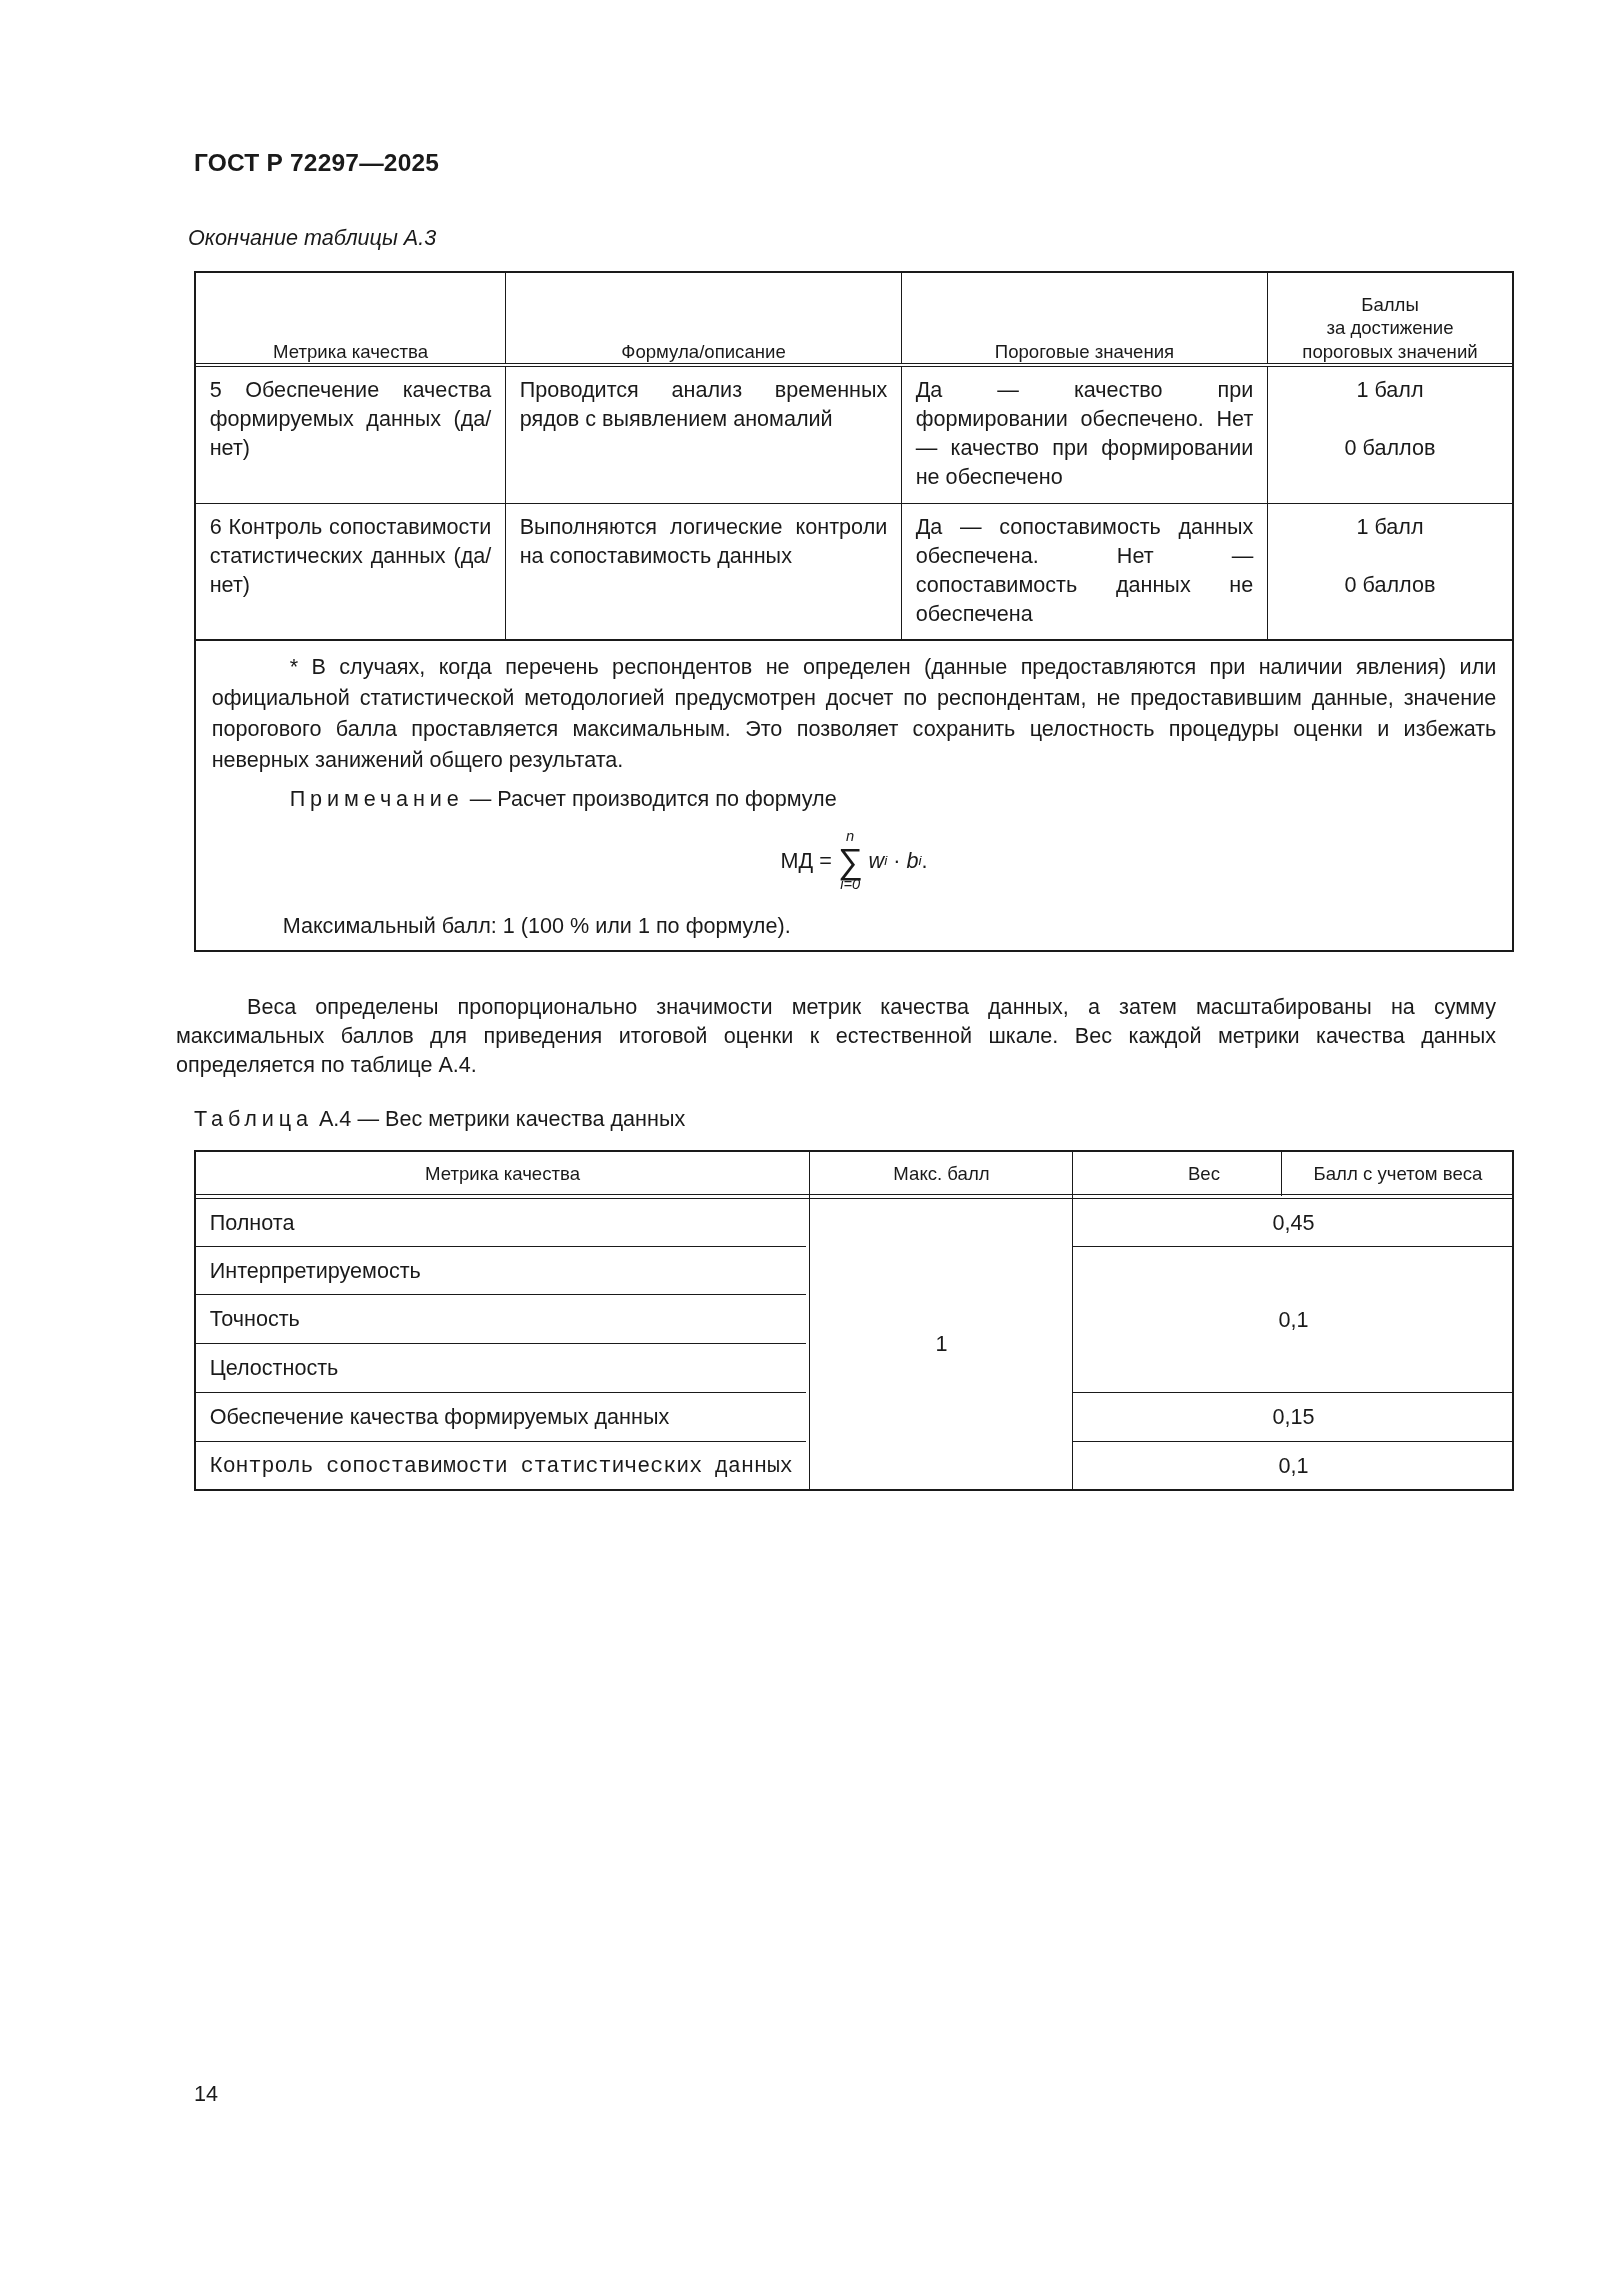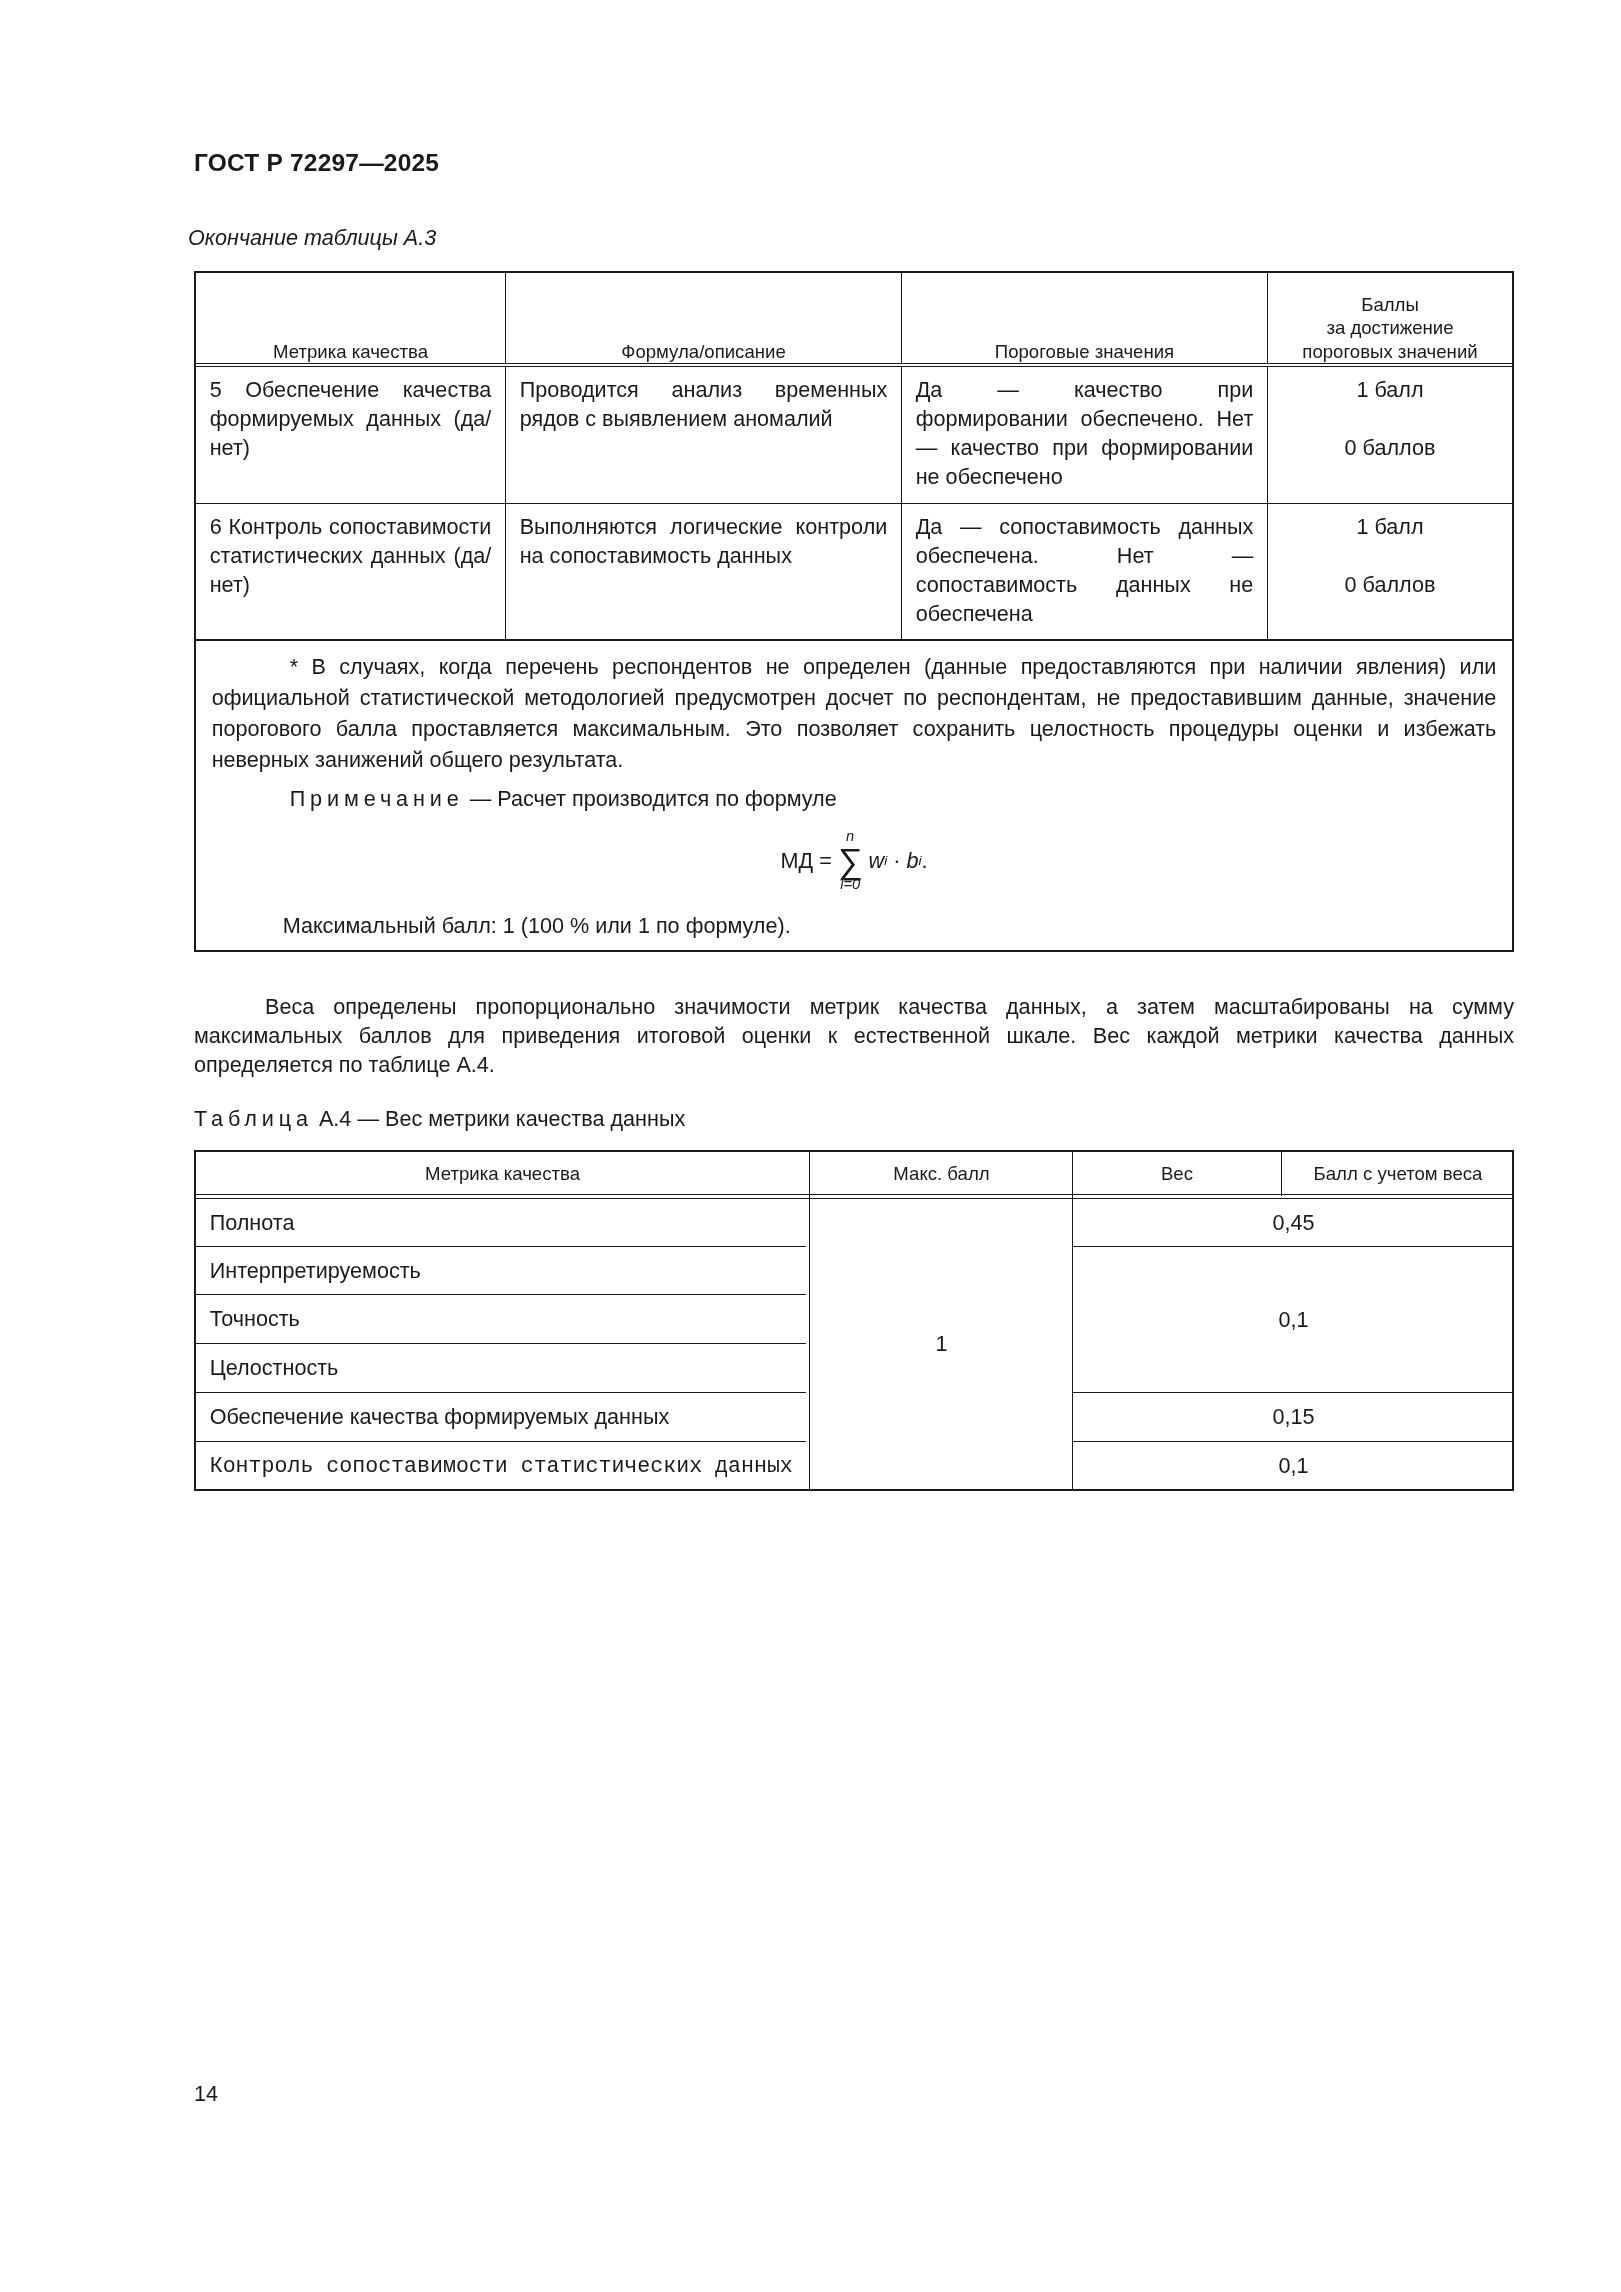--- a/index.html
+++ b/index.html
@@ -55,21 +55,21 @@
     line-height: 1;
   }
   .sigma-top { font-size: 14.7px; font-style: italic; }
   .sigma { font-size: 35px; line-height: 33px; }
   .sigma-bot { font-size: 14.7px; font-style: italic; }
   .it { font-style: italic; }
   sub { font-size: 13.7px; }
   .t3 .max-line { margin-top: 2px; padding-left: 71px; }
 
   .paragraph {
-    left: 194px; top: 992px; width: 1320px;
+    left: 176px; top: 992px; width: 1320px;
     font-size: 21.6px; line-height: 29px; text-align: justify; text-indent: 71px; margin: 0;
   }
   .t4-caption { left: 194px; top: 1106px; font-size: 21.6px; }
   .t4-caption .spaced { letter-spacing: 4.9px; }
 
   
   .t4 {
     left: 194px; top: 1150px; width: 1320px; height: 341px;
     border: 2px solid #1a1a1a; box-sizing: border-box;
   }
@@ -152,21 +152,21 @@
 <p class="abs paragraph">Веса определены пропорционально значимости метрик качества данных, а затем масштабированы на сумму максимальных баллов для приведения итоговой оценки к естественной шкале. Вес каждой метрики качества данных определяется по таблице А.4.</p>
 
 <div class="abs t4-caption">
   <span class="spaced">Таблица</span><span> А.4 — Вес метрики качества данных</span>
 </div>
 
 <div class="abs t4">
 
   <div class="hcell" style="left:0;width:613px;">Метрика качества</div>
   <div class="hcell" style="left:614px;width:263px;">Макс. балл</div>
-  <div class="hcell" style="left:877px;width:208px;">Вес</div>
+  <div class="hcell" style="left:904px;width:208px;">Вес</div>
   <div class="hcell" style="left:1086px;width:232px;">Балл с учетом веса</div>
 
   <div class="hline" style="top:42px;"></div>
   <div class="hline" style="top:46px;"></div>
 
   <div class="vline" style="left:613px;top:0;height:337px;"></div>
   <div class="vline" style="left:876px;top:0;height:337px;"></div>
   <div class="vline" style="left:1085px;top:0;height:44px;"></div>
 
   <div class="hline" style="top:94px;right:706px;"></div>

